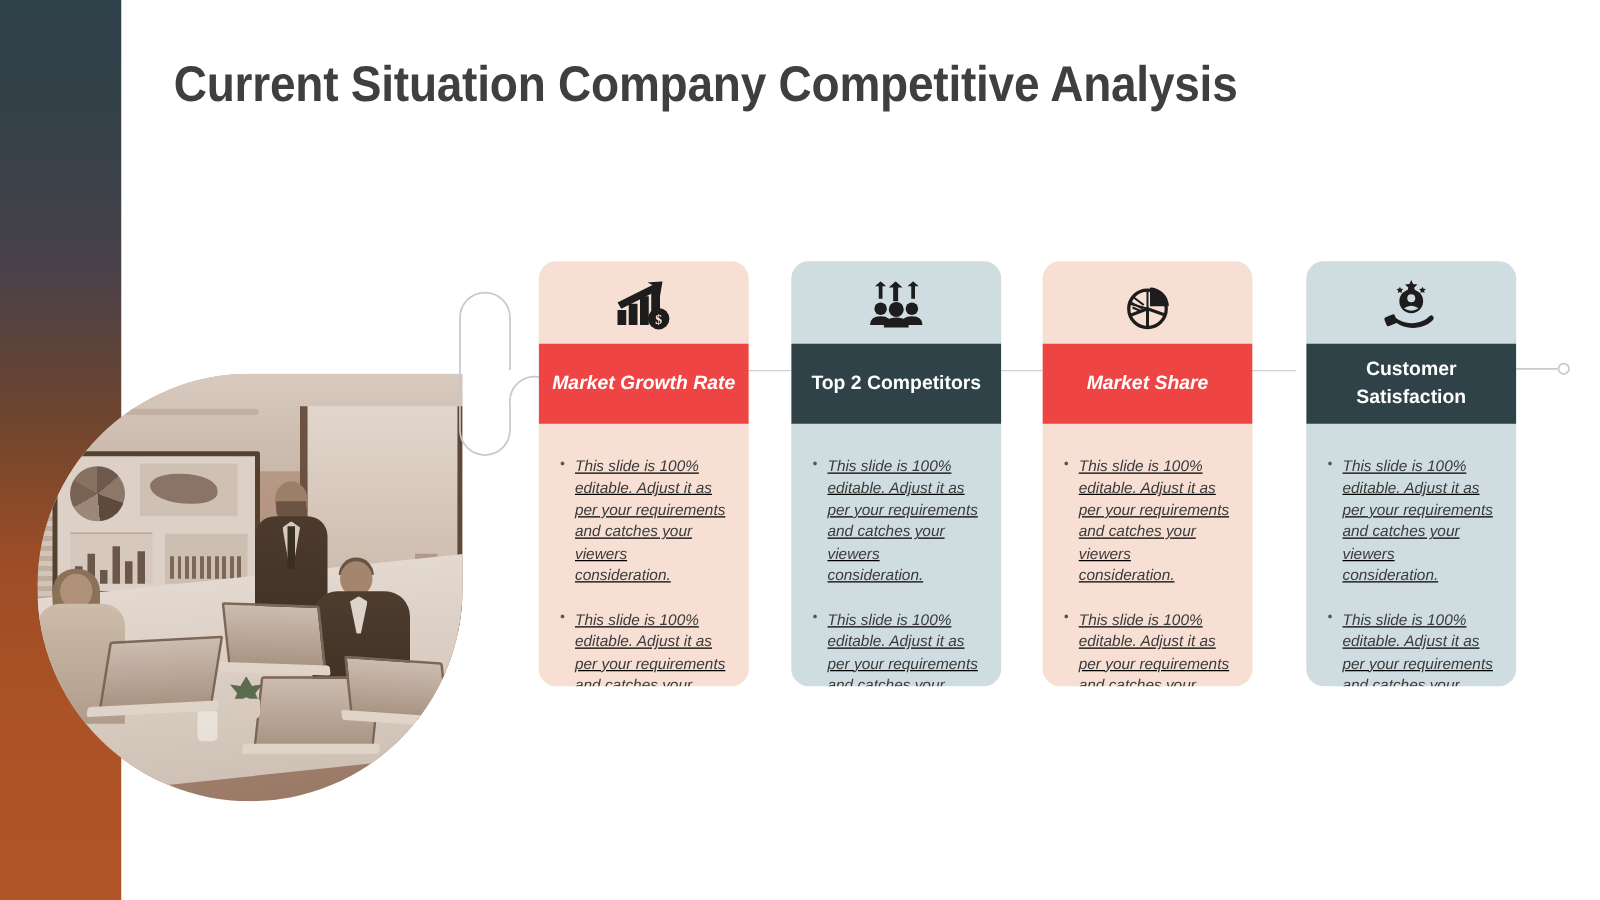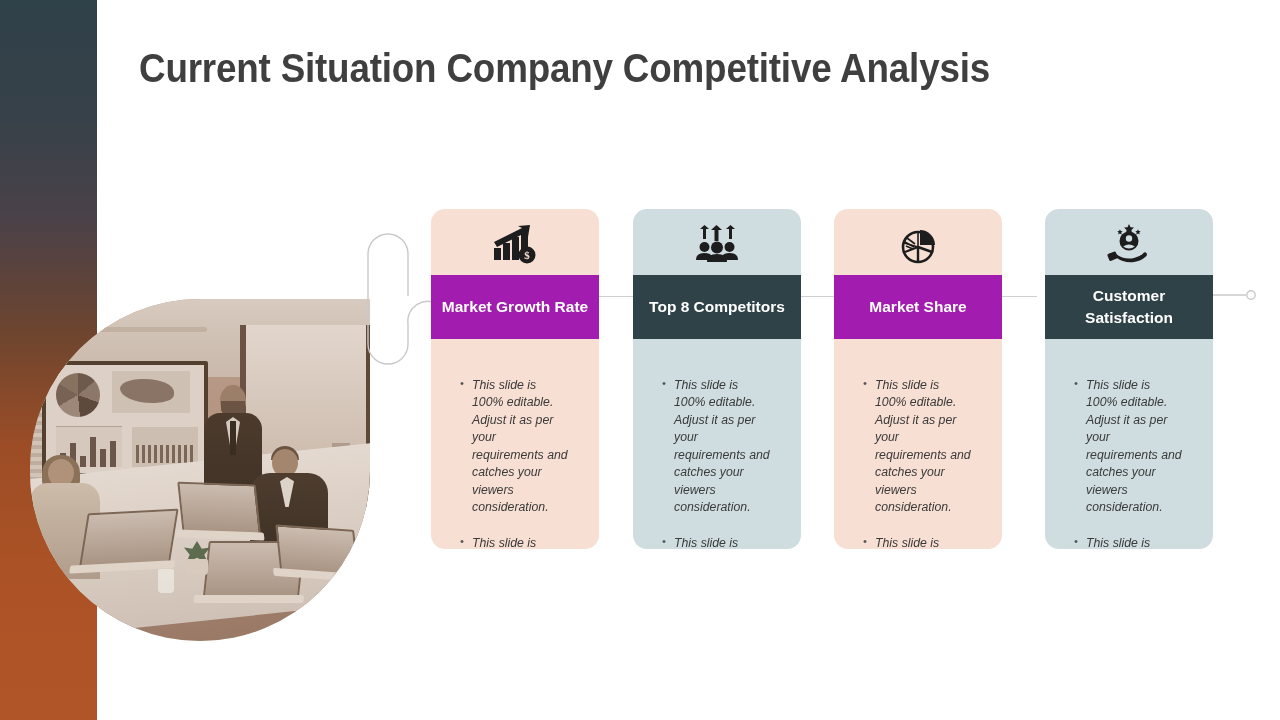--- a/index.html
+++ b/index.html
@@ -299,32 +299,32 @@
     align-items: center;
     justify-content: center;
     text-align: center;
     color: #ffffff;
     font-weight: bold;
     font-size: 15.5px;
     line-height: 1.45;
     padding: 8px 6px;
     font-family: "Liberation Sans Narrow", "Liberation Sans", sans-serif;
   }
-  .card-header.rust  { background: #a21caf; }
+  .card-header.rust  { background: #ef4444; font-style: italic; }
   .card-header.slate { background: #2e4247; }
   .card-1 .card-header { height: 48px; }
   .card-2 .card-header { height: 48px; }
   .card-3 .card-header { height: 48px; }
   .card-4 .card-header { height: 48px; }
 
   .card-body {
     flex: 1 1 auto;
     padding: 22px 14px 10px 12px;
   }
-  .bullets { margin: 16px; padding: 0; list-style: none; }
+  .bullets { margin: 4px; padding: 0; list-style: none; text-decoration: underline; }
   .bullets li {
     position: relative;
     padding-left: 13px;
     margin-bottom: 18px;
     font-style: italic;
     font-size: 12.3px;
     line-height: 1.42;
     color: #3a3a3a;
     font-family: "Liberation Sans Narrow", "Liberation Sans", sans-serif;
   }
@@ -455,21 +455,21 @@
             <path d="M34 14 V4 l-3 0 l4.5-4 l4.5 4 l-3 0 V14 Z"></path>
             <circle cx="9.5" cy="22" r="5"></circle>
             <circle cx="34.5" cy="22" r="5"></circle>
             <circle cx="22" cy="22.5" r="6"></circle>
             <path d="M1 35 q0-7 8.5-7 q8.5 0 8.5 7 Z"></path>
             <path d="M26 35 q0-7 8.5-7 q8.5 0 8.5 7 Z"></path>
             <path d="M12 37 q0-8 10-8 q10 0 10 8 Z"></path>
           </g>
         </svg>
       </div>
-      <div class="card-header slate">Top 8 Competitors</div>
+      <div class="card-header slate">Top 2 Competitors</div>
       <div class="card-body">
         <ul class="bullets">
           <li>This slide is 100% editable. Adjust it as per your requirements and catches your viewers consideration.</li>
           <li>This slide is 100% editable. Adjust it as per your requirements and catches your viewers consideration.</li>
         </ul>
       </div>
     </div>
 
     <div class="card peach card-3">
       <div class="card-icon">

